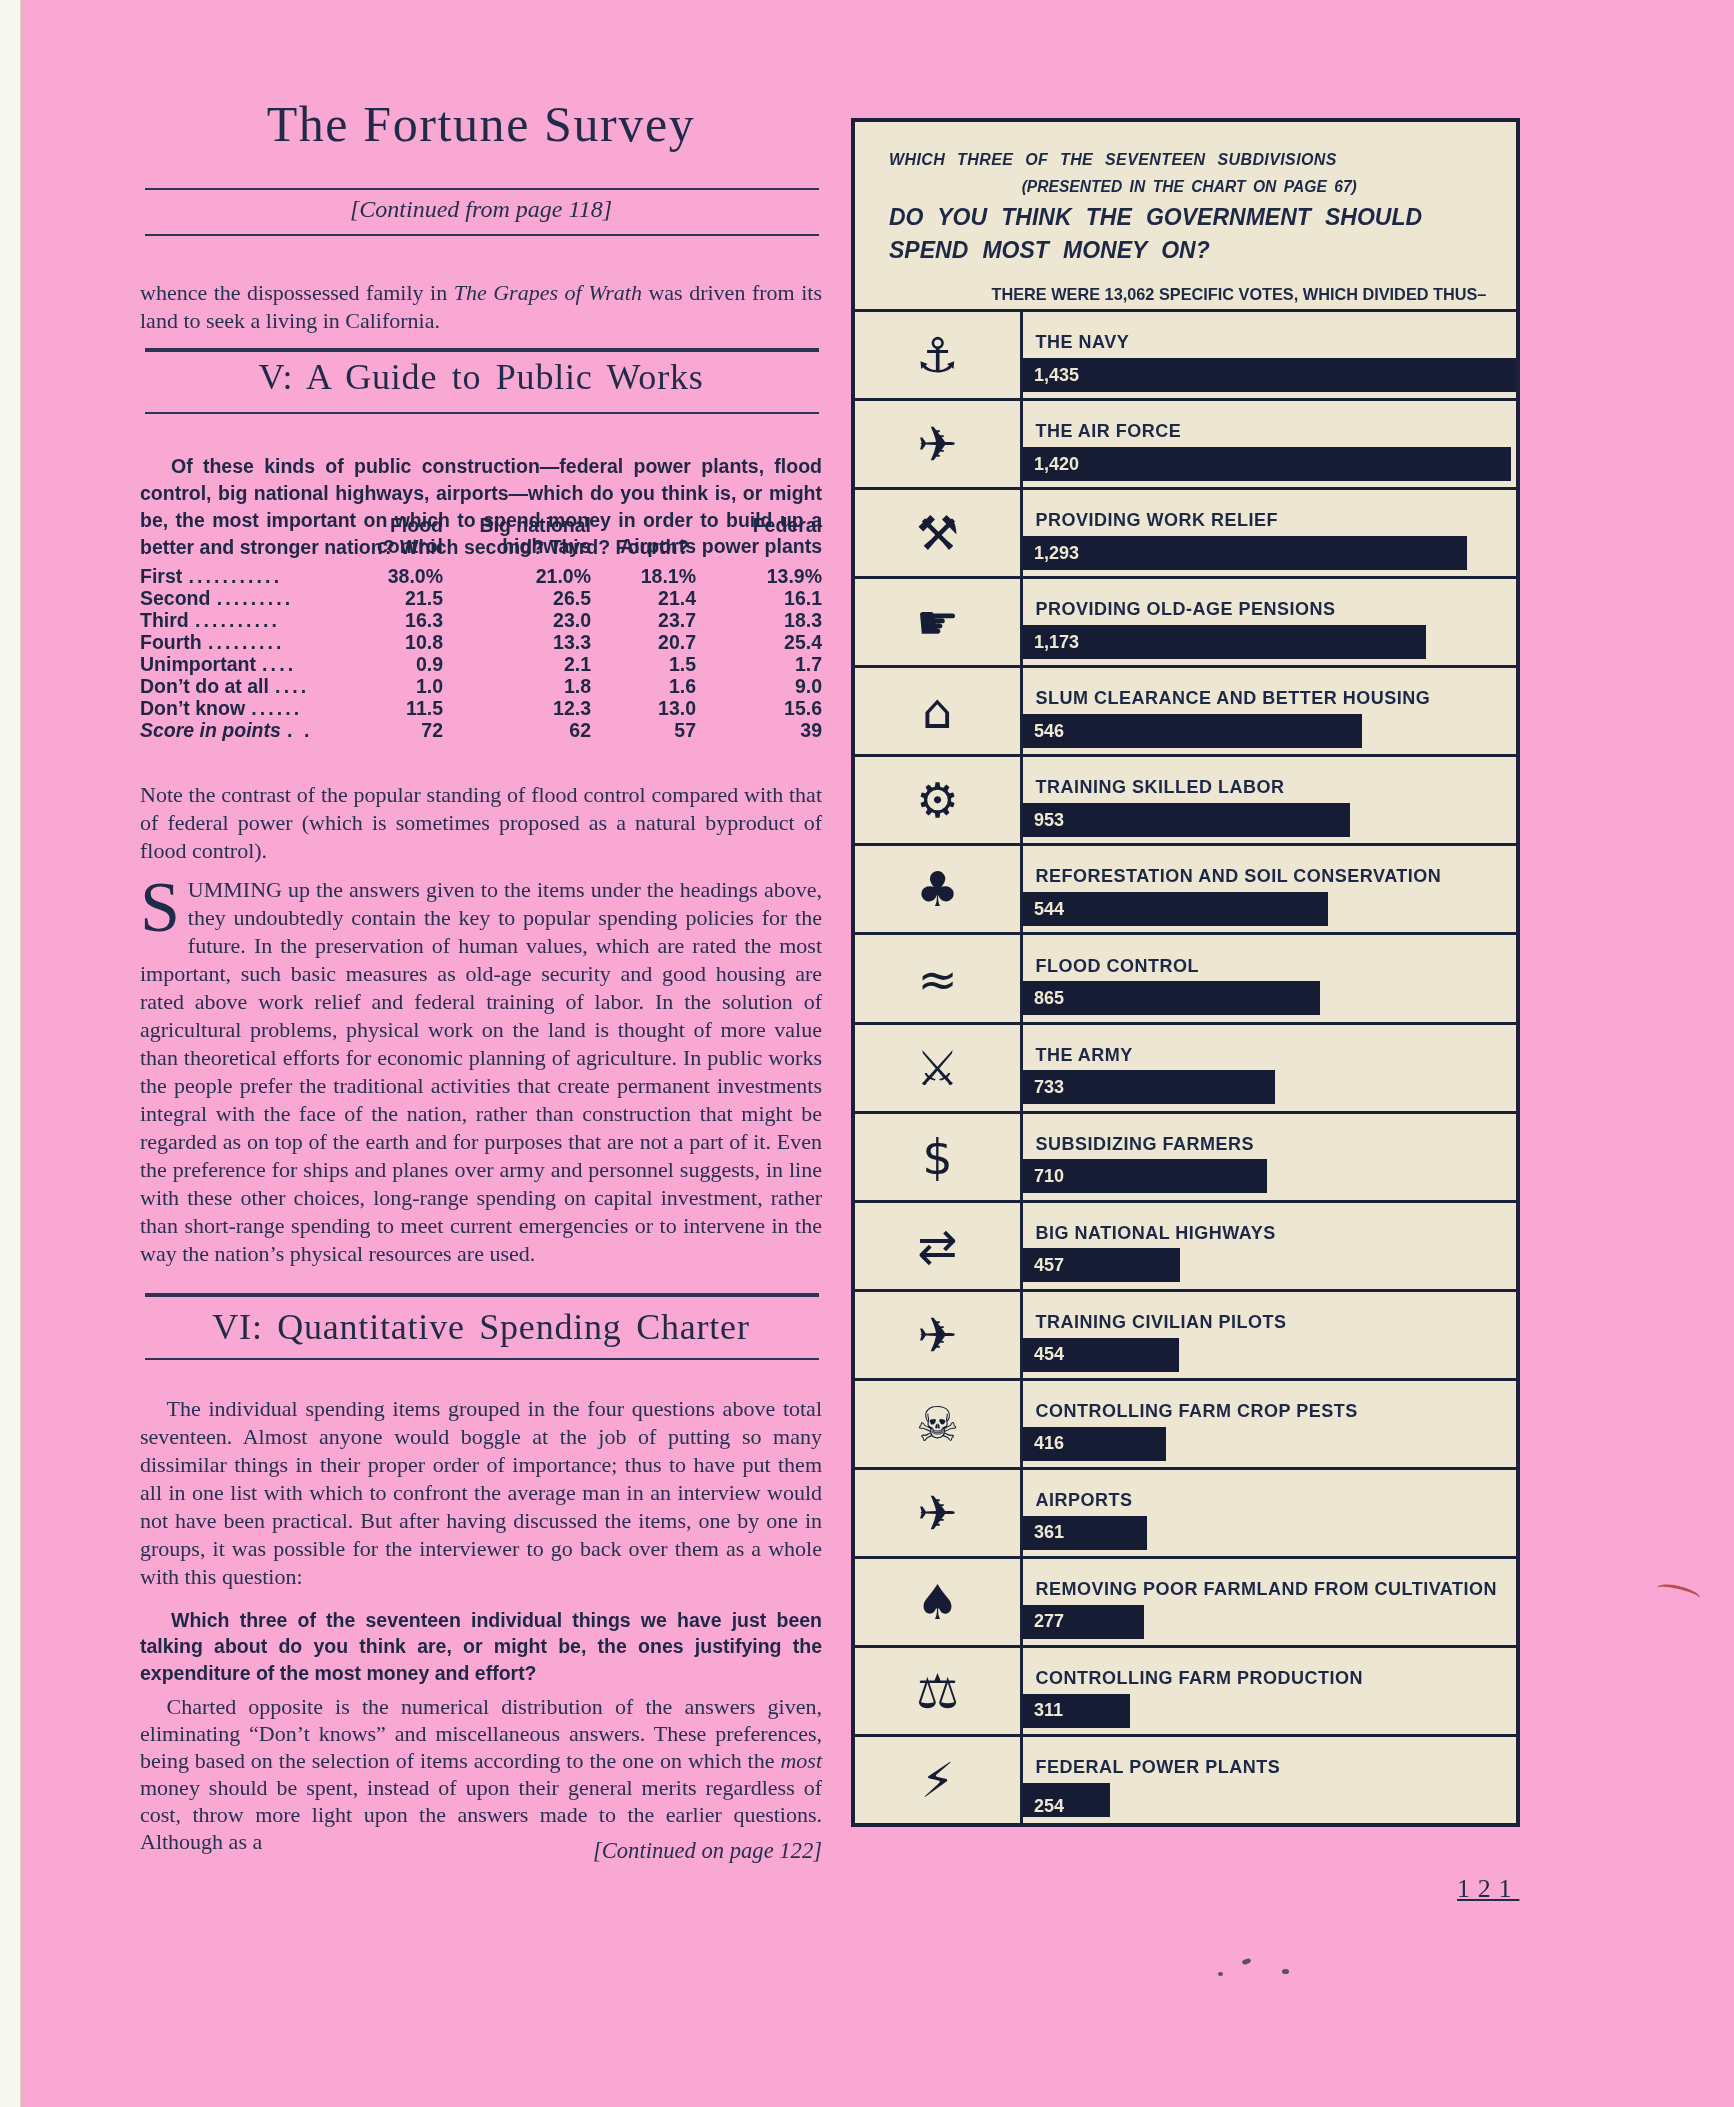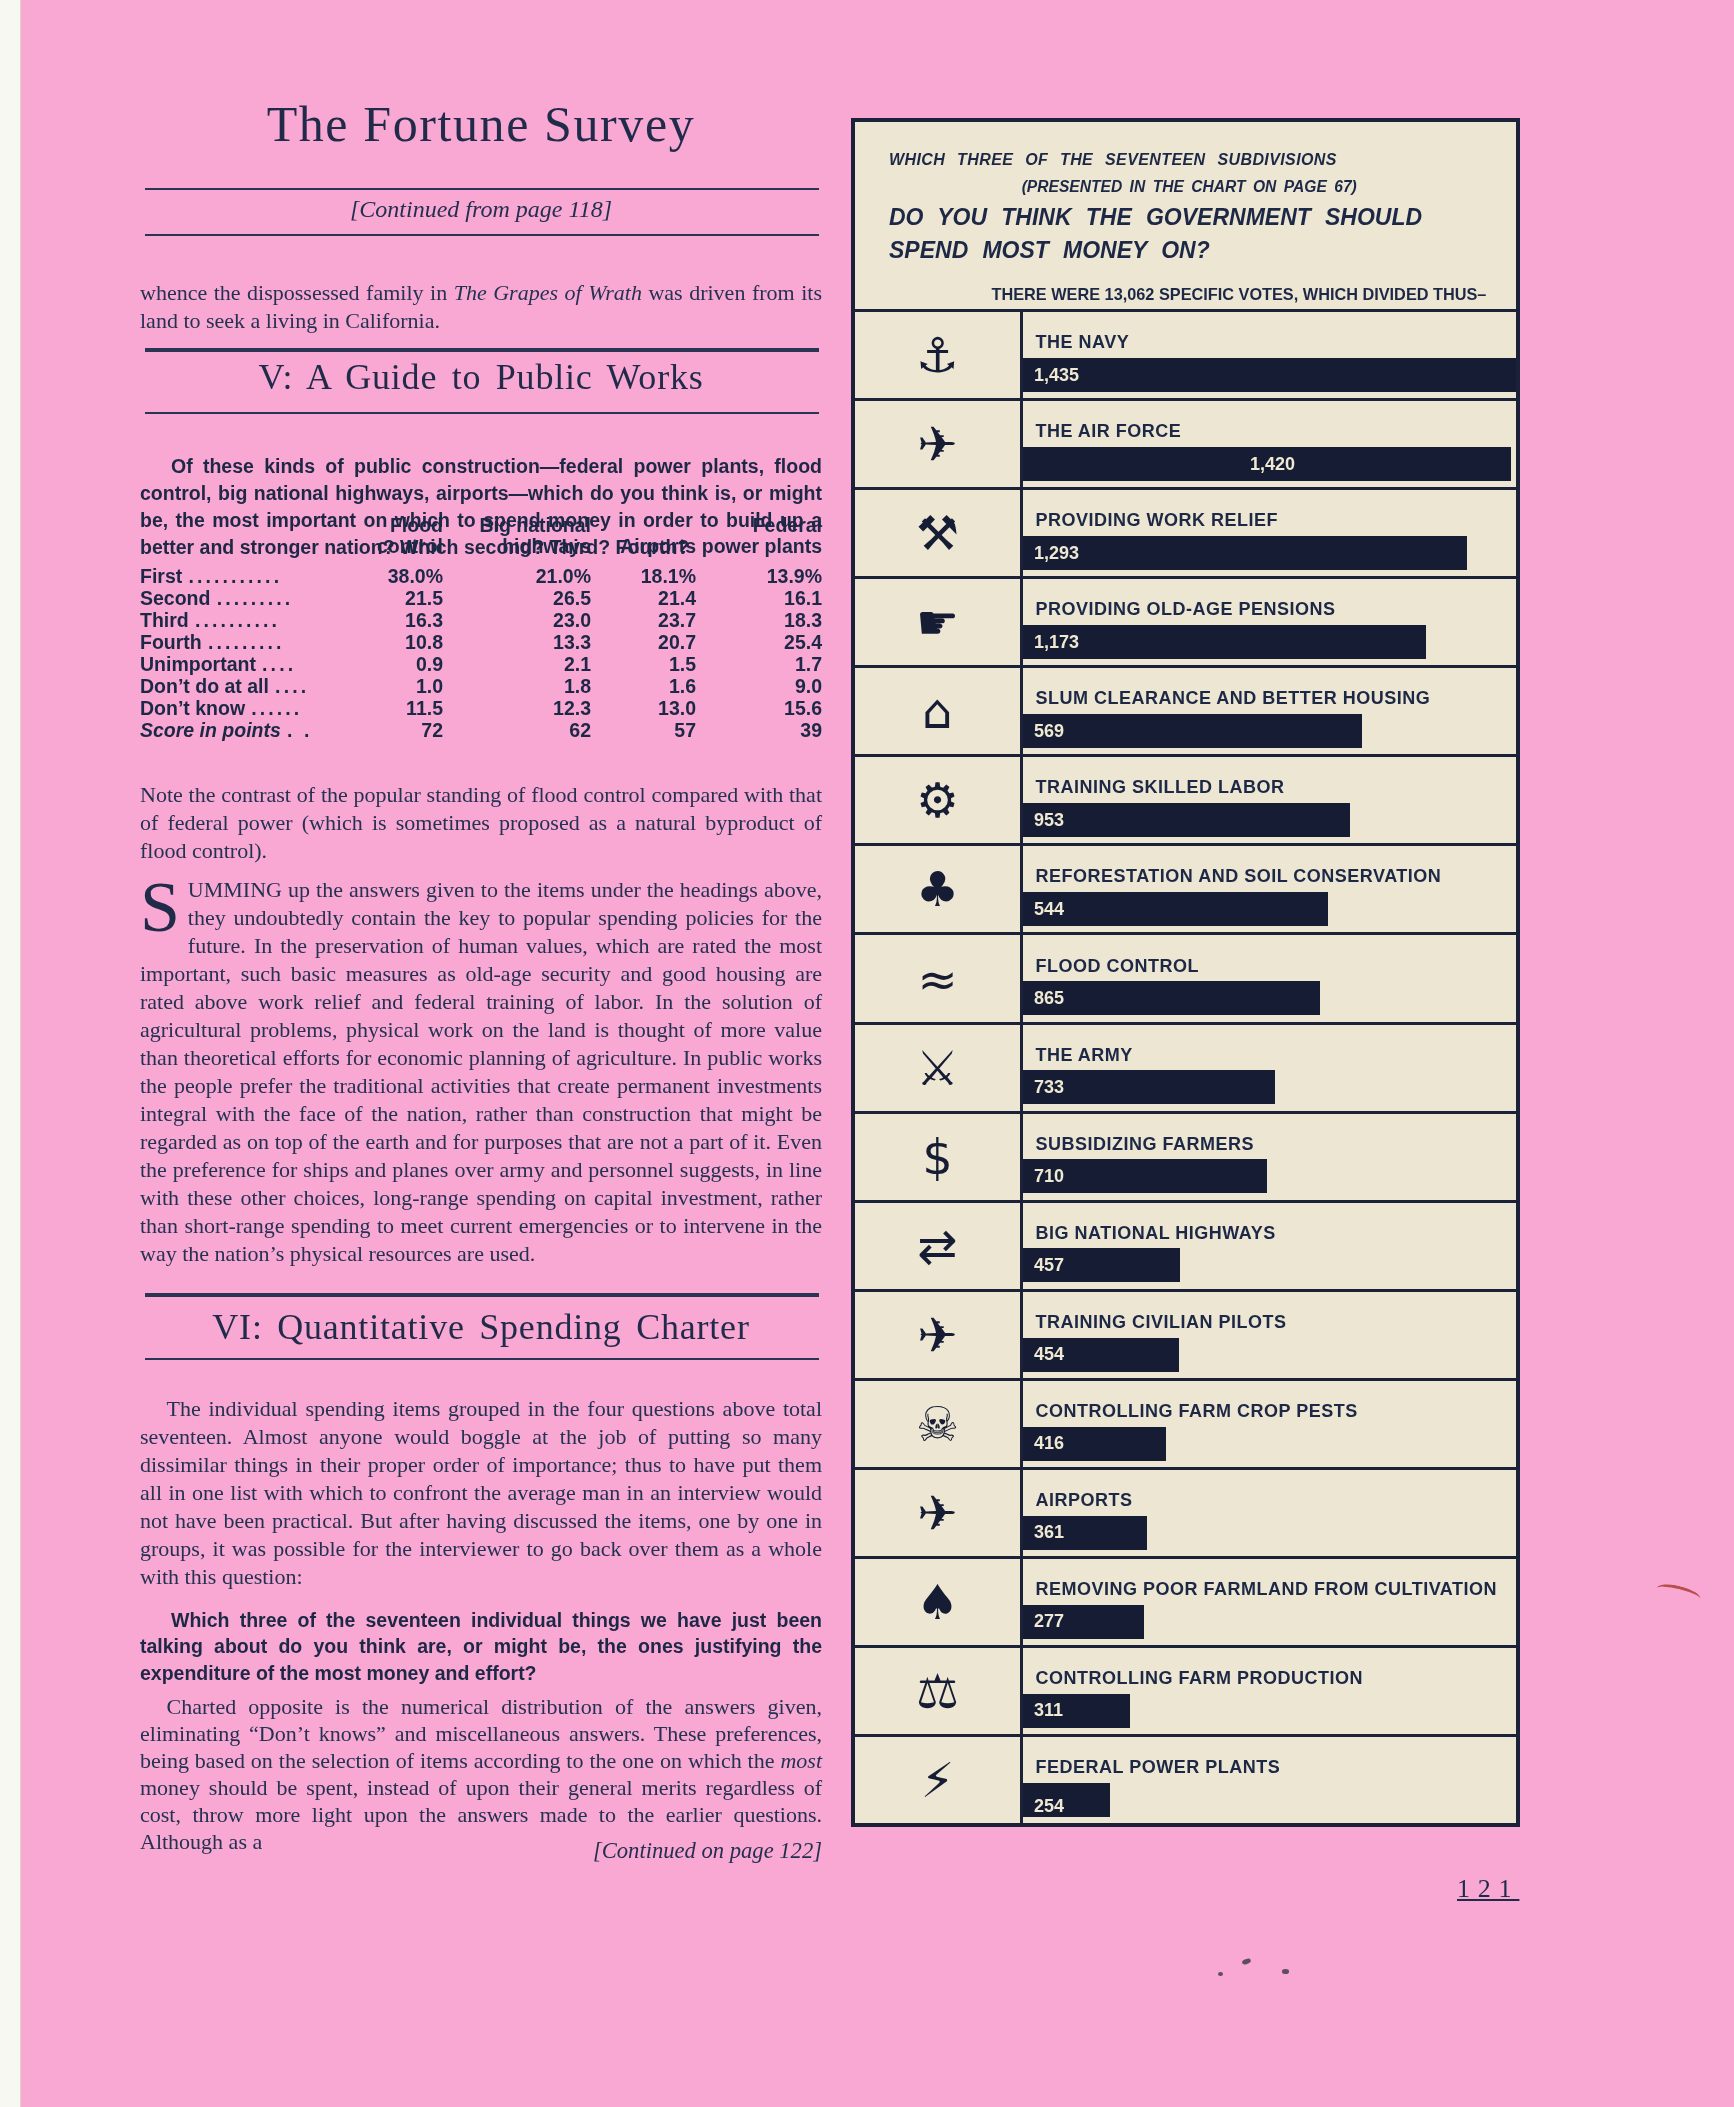--- a/index.html
+++ b/index.html
@@ -185,21 +185,21 @@
             <div class="clabel">THE NAVY</div>
           <div class="cbar" style="width: 100%;">
               <span class="cval">1,435</span>
             </div>
           </div>
       </div>
       <div class="crow">
         <div class="cicon">✈</div>
         <div class="cbar-area">
             <div class="clabel">THE AIR FORCE</div>
-          <div class="cbar" style="width: 98.9547%; justify-content: center;">
+          <div class="cbar" style="width: 98.9547%;">
               <span class="cval">1,420</span>
             </div>
           </div>
       </div>
       <div class="crow">
         <div class="cicon">⚒</div>
         <div class="cbar-area">
             <div class="clabel">PROVIDING WORK RELIEF</div>
           <div class="cbar" style="width: 90.1045%;">
               <span class="cval">1,293</span>
@@ -213,21 +213,21 @@
           <div class="cbar" style="width: 81.7422%;">
               <span class="cval">1,173</span>
             </div>
           </div>
       </div>
       <div class="crow">
         <div class="cicon">⌂</div>
         <div class="cbar-area">
             <div class="clabel">SLUM CLEARANCE AND BETTER HOUSING</div>
           <div class="cbar" style="width: 68.8502%;">
-              <span class="cval">569</span>
+              <span class="cval">546</span>
             </div>
           </div>
       </div>
       <div class="crow">
         <div class="cicon">⚙</div>
         <div class="cbar-area">
             <div class="clabel">TRAINING SKILLED LABOR</div>
           <div class="cbar" style="width: 66.4111%;">
               <span class="cval">953</span>
             </div>

